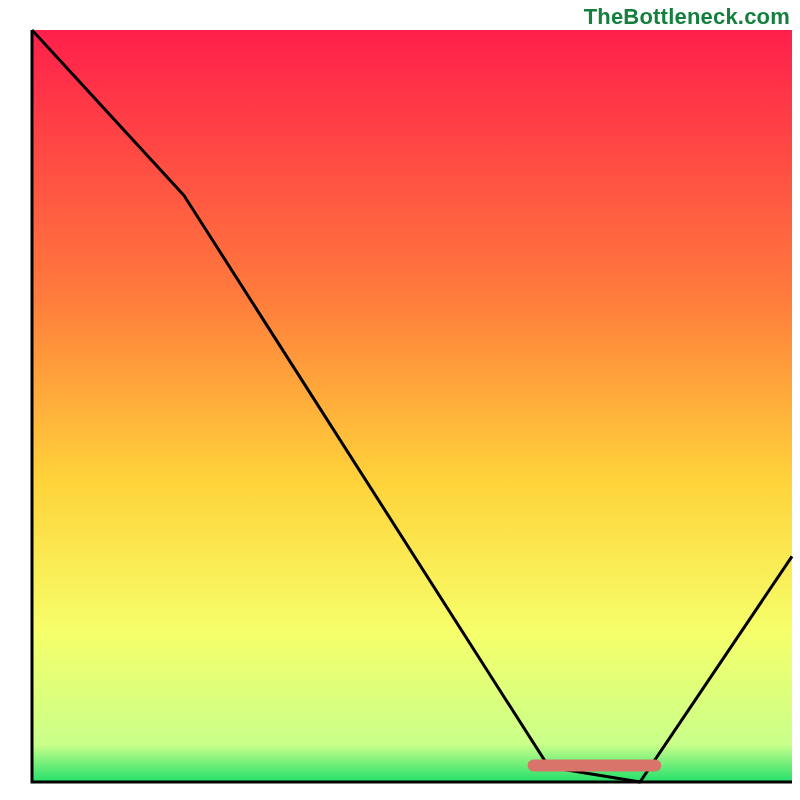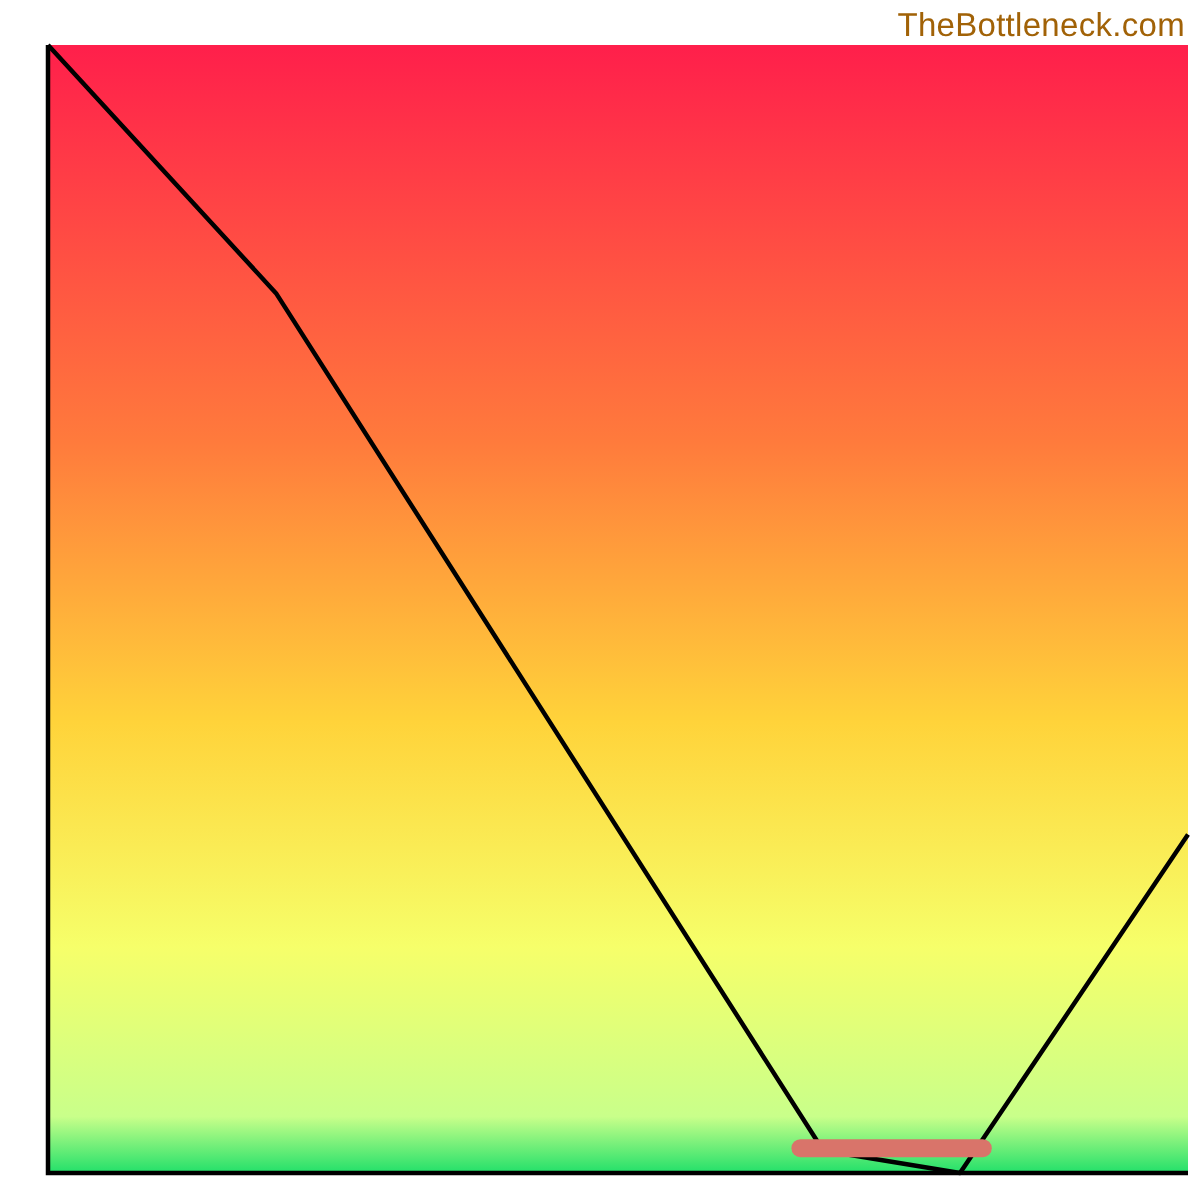--- a/index.html
+++ b/index.html
@@ -13,22 +13,22 @@
   .container {
     position: relative;
     width: 800px;
     height: 800px;
   }
   .watermark {
     position: absolute;
     top: 4px;
     right: 10px;
     font-size: 22px;
-    font-weight: 400;
-    color: #a16207;
+    font-weight: 700;
+    color: #15803d;
     letter-spacing: 0.2px;
   }
   svg {
     display: block;
   }
 </style>
 </head>
 <body>
 
 <div class="container">

